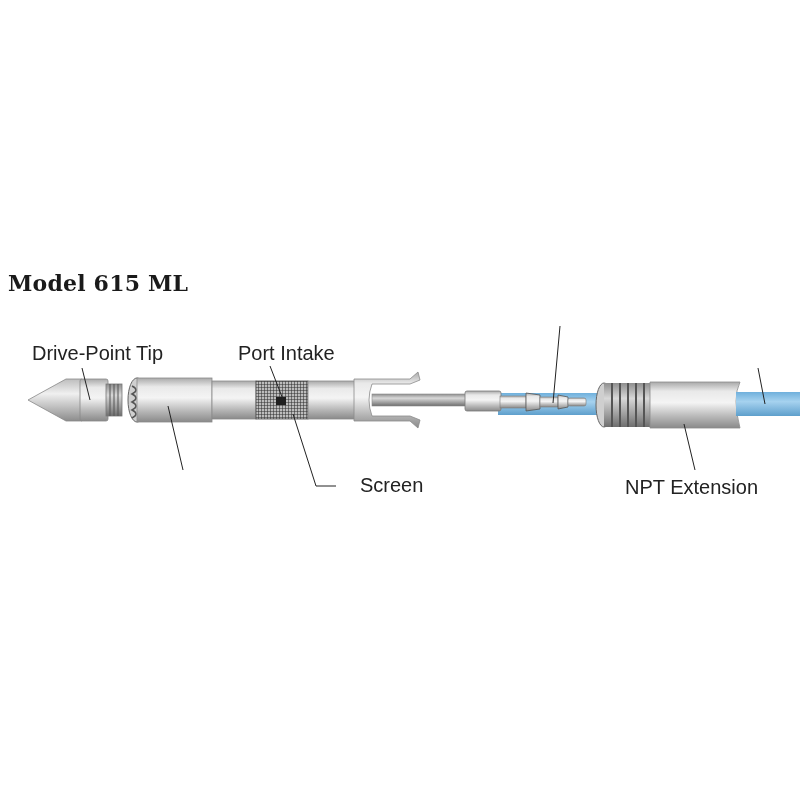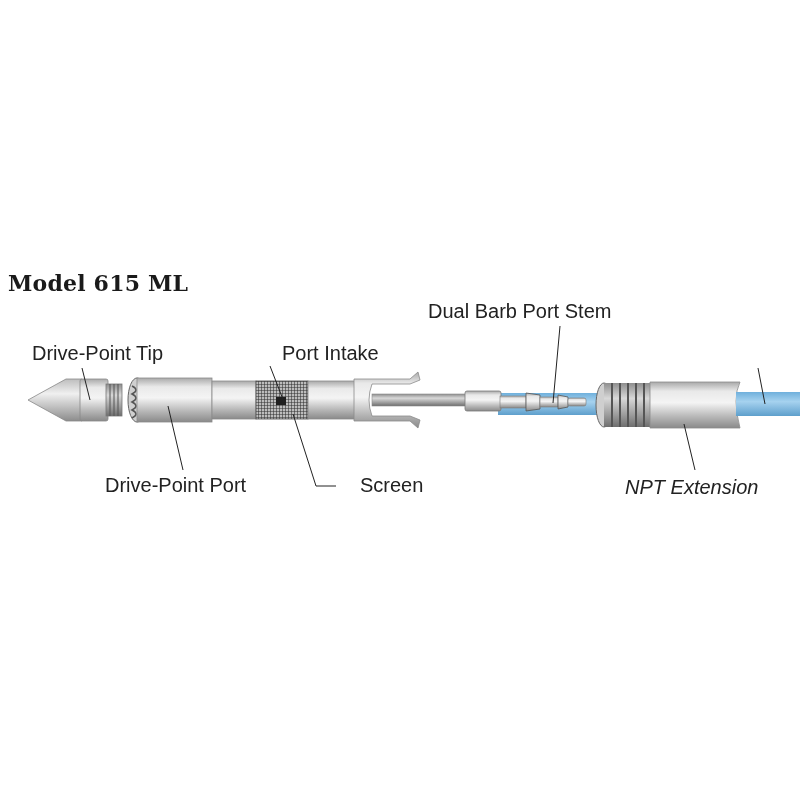--- a/index.html
+++ b/index.html
@@ -18,25 +18,23 @@
     svg { position: absolute; left: 0; top: 0; }
   </style>
 </head>
 <body>
 
 <div class="stage">
 
   <div class="title">Model 615 ML</div>
 
   <div class="label" style="left:32px; top:342px;text-align:center;">Drive-Point Tip</div>
-  <div class="label" style="left:238px; top:342px;margin-left:44px;">Port Intake</div>
-  <div class="label" style="left:428px; top:300px;">Dual Barb Port Stem</div>
-  <div class="label" style="left:105px; top:474px;">Drive-Point Port</div>
+  <div class="label" style="left:238px; top:342px;">Port Intake</div>
   <div class="label" style="left:360px; top:474px;">Screen</div>
-  <div class="label" style="left:625px; top:476px;font-style:italic;">NPT Extension</div>
+  <div class="label" style="left:625px; top:476px;">NPT Extension</div>
 
   <svg width="800" height="800" viewBox="0 0 800 800">
     <defs>
       <linearGradient id="steel" x1="0" y1="0" x2="0" y2="1">
         <stop offset="0" stop-color="#a9a9a9"></stop>
         <stop offset="0.2" stop-color="#e9e9e9"></stop>
         <stop offset="0.45" stop-color="#f4f4f4"></stop>
         <stop offset="0.75" stop-color="#b8b8b8"></stop>
         <stop offset="1" stop-color="#8a8a8a"></stop>
       </linearGradient>

